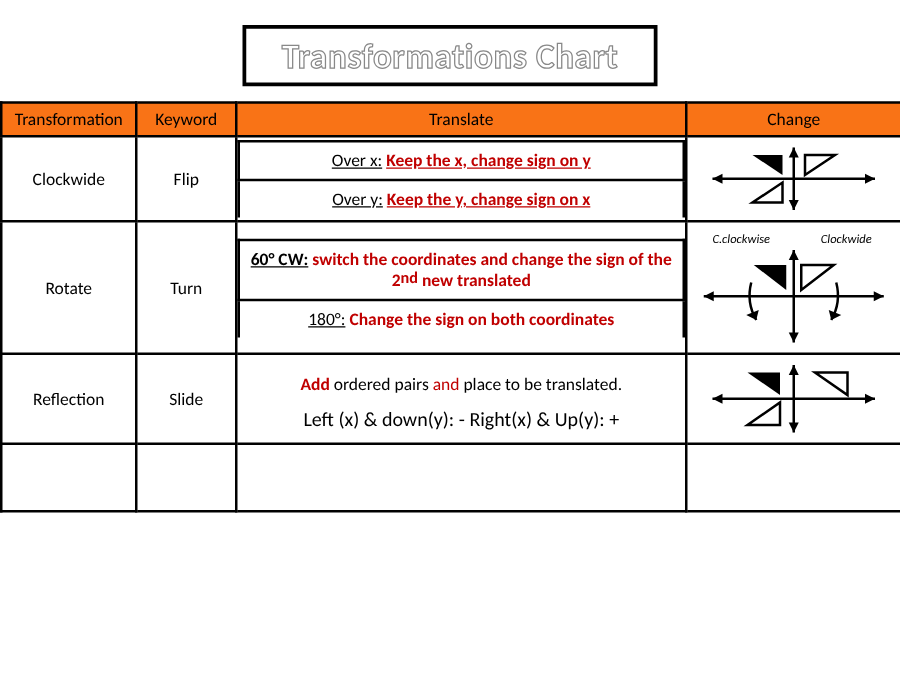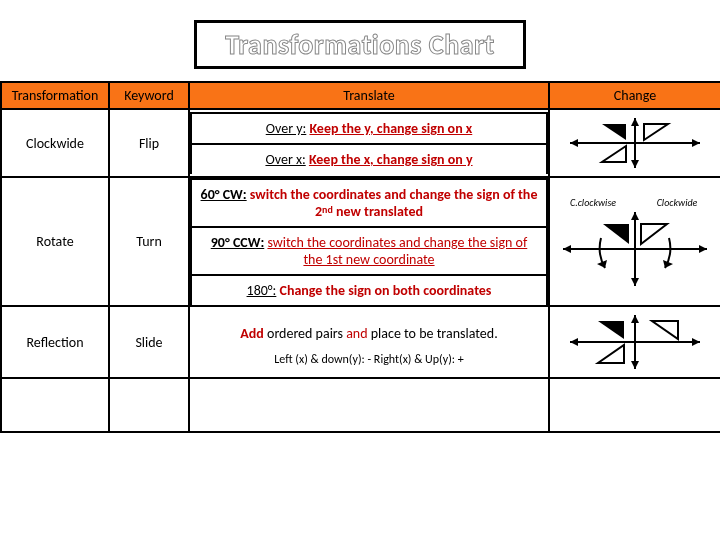--- a/index.html
+++ b/index.html
@@ -45,25 +45,25 @@
   col.c-key   { width: 80px; }
   col.c-short { width: 360px; }
   col.c-pic   { width: 172px; }
   .sub-table { width: 100%; border-collapse: collapse; }
   .sub-table td { border: none; border-bottom: 2px solid #000; padding: 6px 8px; text-align: left; }
   .sub-table tr:last-child td { border-bottom: none; }
   .u { text-decoration: underline; }
   .b { font-weight: 700; }
   .red { color: #c00000; }
   .small { font-size: 12px; }
-  .sup { font-size: 10px; position: relative; top: -3px; }
+  .sup { font-size: 13px; position: relative; top: -3px; }
   .pic-cell { padding: 4px; }
   svg { display: block; margin: 0 auto; }
   .trans-main { padding: 8px 4px; line-height: 1.2; }
-  .trans-sub  { font-size: 12px; padding-top: 2px; }
+  .trans-sub  { font-size: 16px; padding-top: 2px; }
   .empty-row td { height: 54px; }
 </style>
 </head>
 <body>
 
 <div class="title-wrap">
   <div class="title">Transformations Chart</div>
 </div>
 
 <table class="chart">
@@ -84,30 +84,30 @@
   <tbody>
 
     <tr>
       <td>Clockwide</td>
       <td>Flip</td>
       <td style="padding:0">
         <table class="sub-table">
           <tbody>
               <tr>
                 <td>
+            <span class="u">Over x:</span>
+            <span> </span>
+            <span class="b u red">Keep the x, change sign on y</span>
+          </td>
+              </tr>
+          <tr>
+                <td>
             <span class="u">Over y:</span>
             <span> </span>
             <span class="b u red">Keep the y, change sign on x</span>
-          </td>
-              </tr>
-          <tr>
-                <td>
-            <span class="u">Over x:</span>
-            <span> </span>
-            <span class="b u red">Keep the x, change sign on y</span>
           </td>
               </tr>
         </tbody>
           </table>
       </td>
       <td class="pic-cell">
         <svg width="150" height="58" viewBox="0 0 150 58">
           <line x1="10" y1="29" x2="140" y2="29" stroke="#000" stroke-width="2"></line>
           <polygon points="140,29 132,25 132,33" fill="#000"></polygon>
           <polygon points="10,29 18,25 18,33" fill="#000"></polygon>
@@ -125,27 +125,20 @@
       <td>Rotate</td>
       <td>Turn</td>
       <td style="padding:0">
         <table class="sub-table">
           <tbody>
               <tr>
                 <td>
             <span class="u b">60° CW:</span>
             <span> </span>
             <span class="b red"><span>switch the coordinates and change the sign of the 2</span><span class="sup">nd</span><span> new translated</span></span>
-          </td>
-              </tr>
-          <tr>
-                <td class="small">
-            <span class="u b">90° CCW:</span>
-            <span> </span>
-            <span class="red u">switch the coordinates and change the sign of the 1st new coordinate</span>
           </td>
               </tr>
           <tr>
                 <td>
             <span class="u">180°:</span>
             <span> </span>
             <span class="b red">Change the sign on both coordinates</span>
           </td>
               </tr>
         </tbody>

